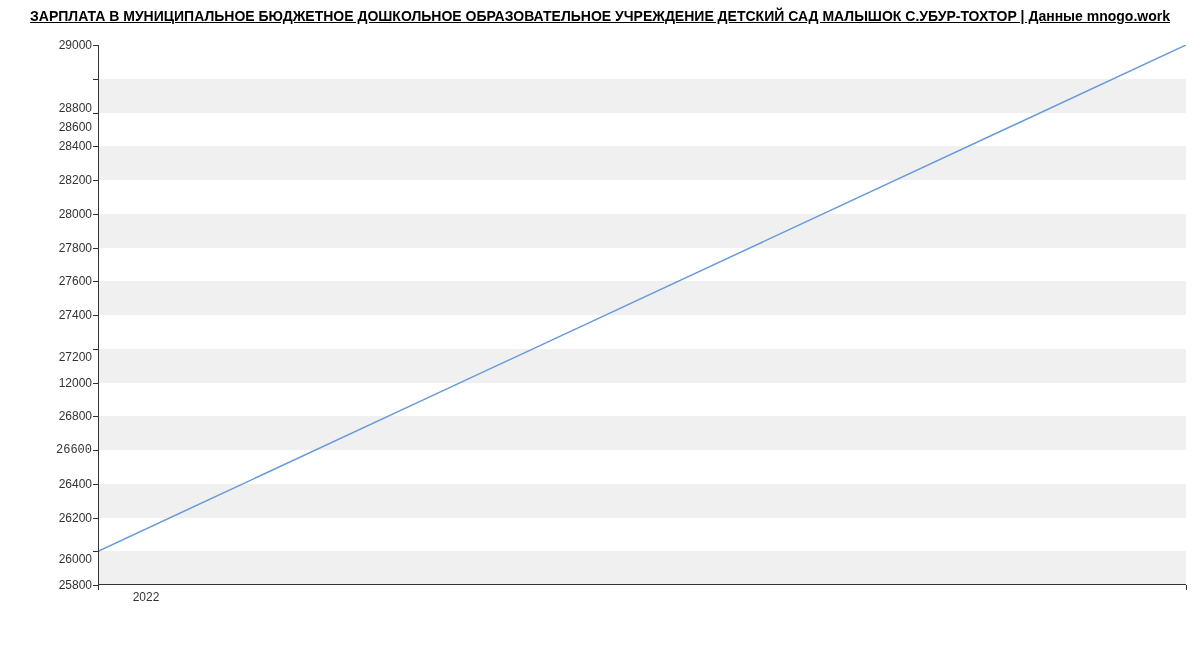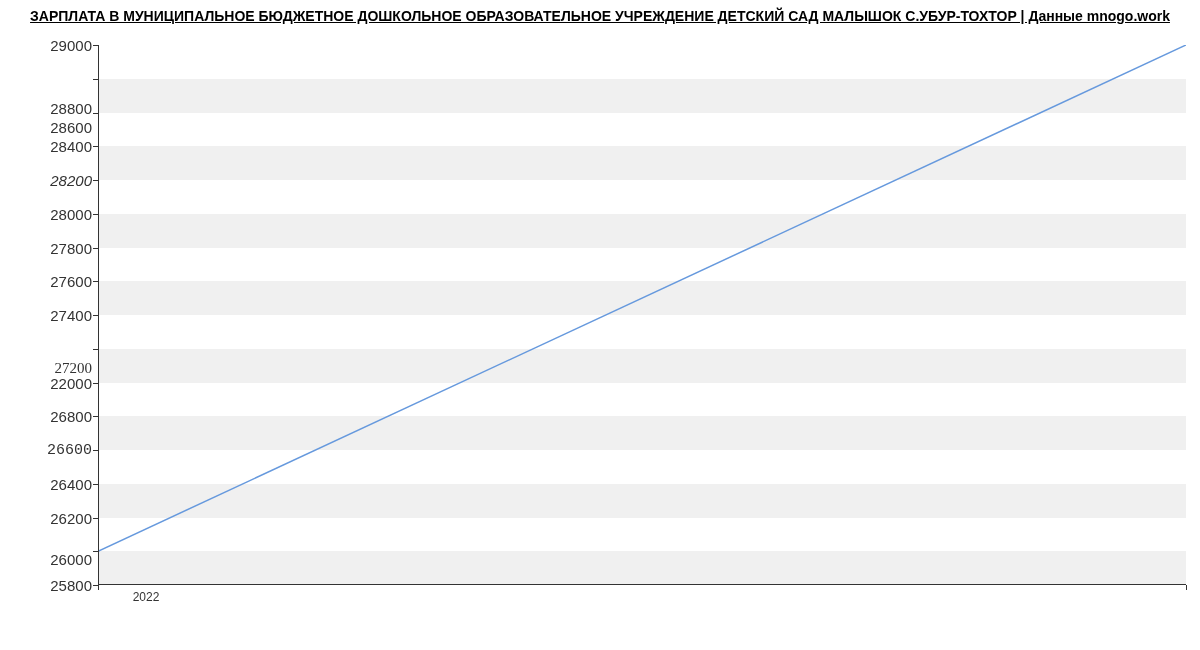--- a/index.html
+++ b/index.html
@@ -37,21 +37,21 @@
       width: 100%;
       background: #f0f0f0;
     }
     .axis-line {
       position: absolute;
       background: #333;
     }
     .y-tick-label {
       position: absolute;
       right: 1108px;
-      font-size: 15px;
+      font-size: 12px;
       color: #333;
       transform: translateY(-50%);
       text-align: right;
     }
     .x-tick-label {
       position: absolute;
       top: 590px;
       font-size: 12px;
       color: #333;
       transform: translateX(-50%);
@@ -99,33 +99,33 @@
     <div class="y-tick-label" style="top: 551.25px; margin-top: 8px;">26000</div>
     <div class="tick-mark" style="left: 93px; top: 551.25px; width: 5px; height: 1px;"></div>
     <div class="y-tick-label" style="top: 517.5px; text-align: right;">26200</div>
     <div class="tick-mark" style="left: 93px; top: 517.5px; width: 5px; height: 1px;"></div>
     <div class="y-tick-label" style="top: 483.75px;">26400</div>
     <div class="tick-mark" style="left: 93px; top: 483.75px; width: 5px; height: 1px;"></div>
     <div class="y-tick-label" style="top: 450px; font-family: Liberation Mono, monospace;">26600</div>
     <div class="tick-mark" style="left: 93px; top: 450px; width: 5px; height: 1px;"></div>
     <div class="y-tick-label" style="top: 416.25px; margin-left: 20px;">26800</div>
     <div class="tick-mark" style="left: 93px; top: 416.25px; width: 5px; height: 1px;"></div>
-    <div class="y-tick-label" style="top: 382.5px;">22000</div>
+    <div class="y-tick-label" style="top: 382.5px;">12000</div>
     <div class="tick-mark" style="left: 93px; top: 382.5px; width: 5px; height: 1px;"></div>
-    <div class="y-tick-label" style="top: 368px; font-family: Liberation Serif, serif;">27200</div>
+    <div class="y-tick-label" style="top: 357px;">27200</div>
     <div class="tick-mark" style="left: 93px; top: 348.75px; width: 5px; height: 1px;"></div>
     <div class="y-tick-label" style="top: 315px;">27400</div>
     <div class="tick-mark" style="left: 93px; top: 315px; width: 5px; height: 1px;"></div>
     <div class="y-tick-label" style="top: 281.25px;">27600</div>
     <div class="tick-mark" style="left: 93px; top: 281.25px; width: 5px; height: 1px;"></div>
     <div class="y-tick-label" style="top: 247.5px;">27800</div>
     <div class="tick-mark" style="left: 93px; top: 247.5px; width: 5px; height: 1px;"></div>
     <div class="y-tick-label" style="top: 213.75px;">28000</div>
     <div class="tick-mark" style="left: 93px; top: 213.75px; width: 5px; height: 1px;"></div>
-    <div class="y-tick-label" style="top: 180px; font-style: italic;">28200</div>
+    <div class="y-tick-label" style="top: 180px;">28200</div>
     <div class="tick-mark" style="left: 93px; top: 180px; width: 5px; height: 1px;"></div>
     <div class="y-tick-label" style="top: 146.25px;">28400</div>
     <div class="tick-mark" style="left: 93px; top: 146.25px; width: 5px; height: 1px;"></div>
     <div class="y-tick-label" style="top: 127px;">28600</div>
     <div class="tick-mark" style="left: 93px; top: 112.5px; width: 5px; height: 1px;"></div>
     <div class="y-tick-label" style="top: 78.75px; margin-top: 29px;">28800</div>
     <div class="tick-mark" style="left: 93px; top: 78.75px; width: 5px; height: 1px;"></div>
     <div class="y-tick-label" style="top: 45px;">29000</div>
     <div class="tick-mark" style="left: 93px; top: 45px; width: 5px; height: 1px;"></div>
     <div class="x-tick-label" style="left: 98px;">2022</div>

